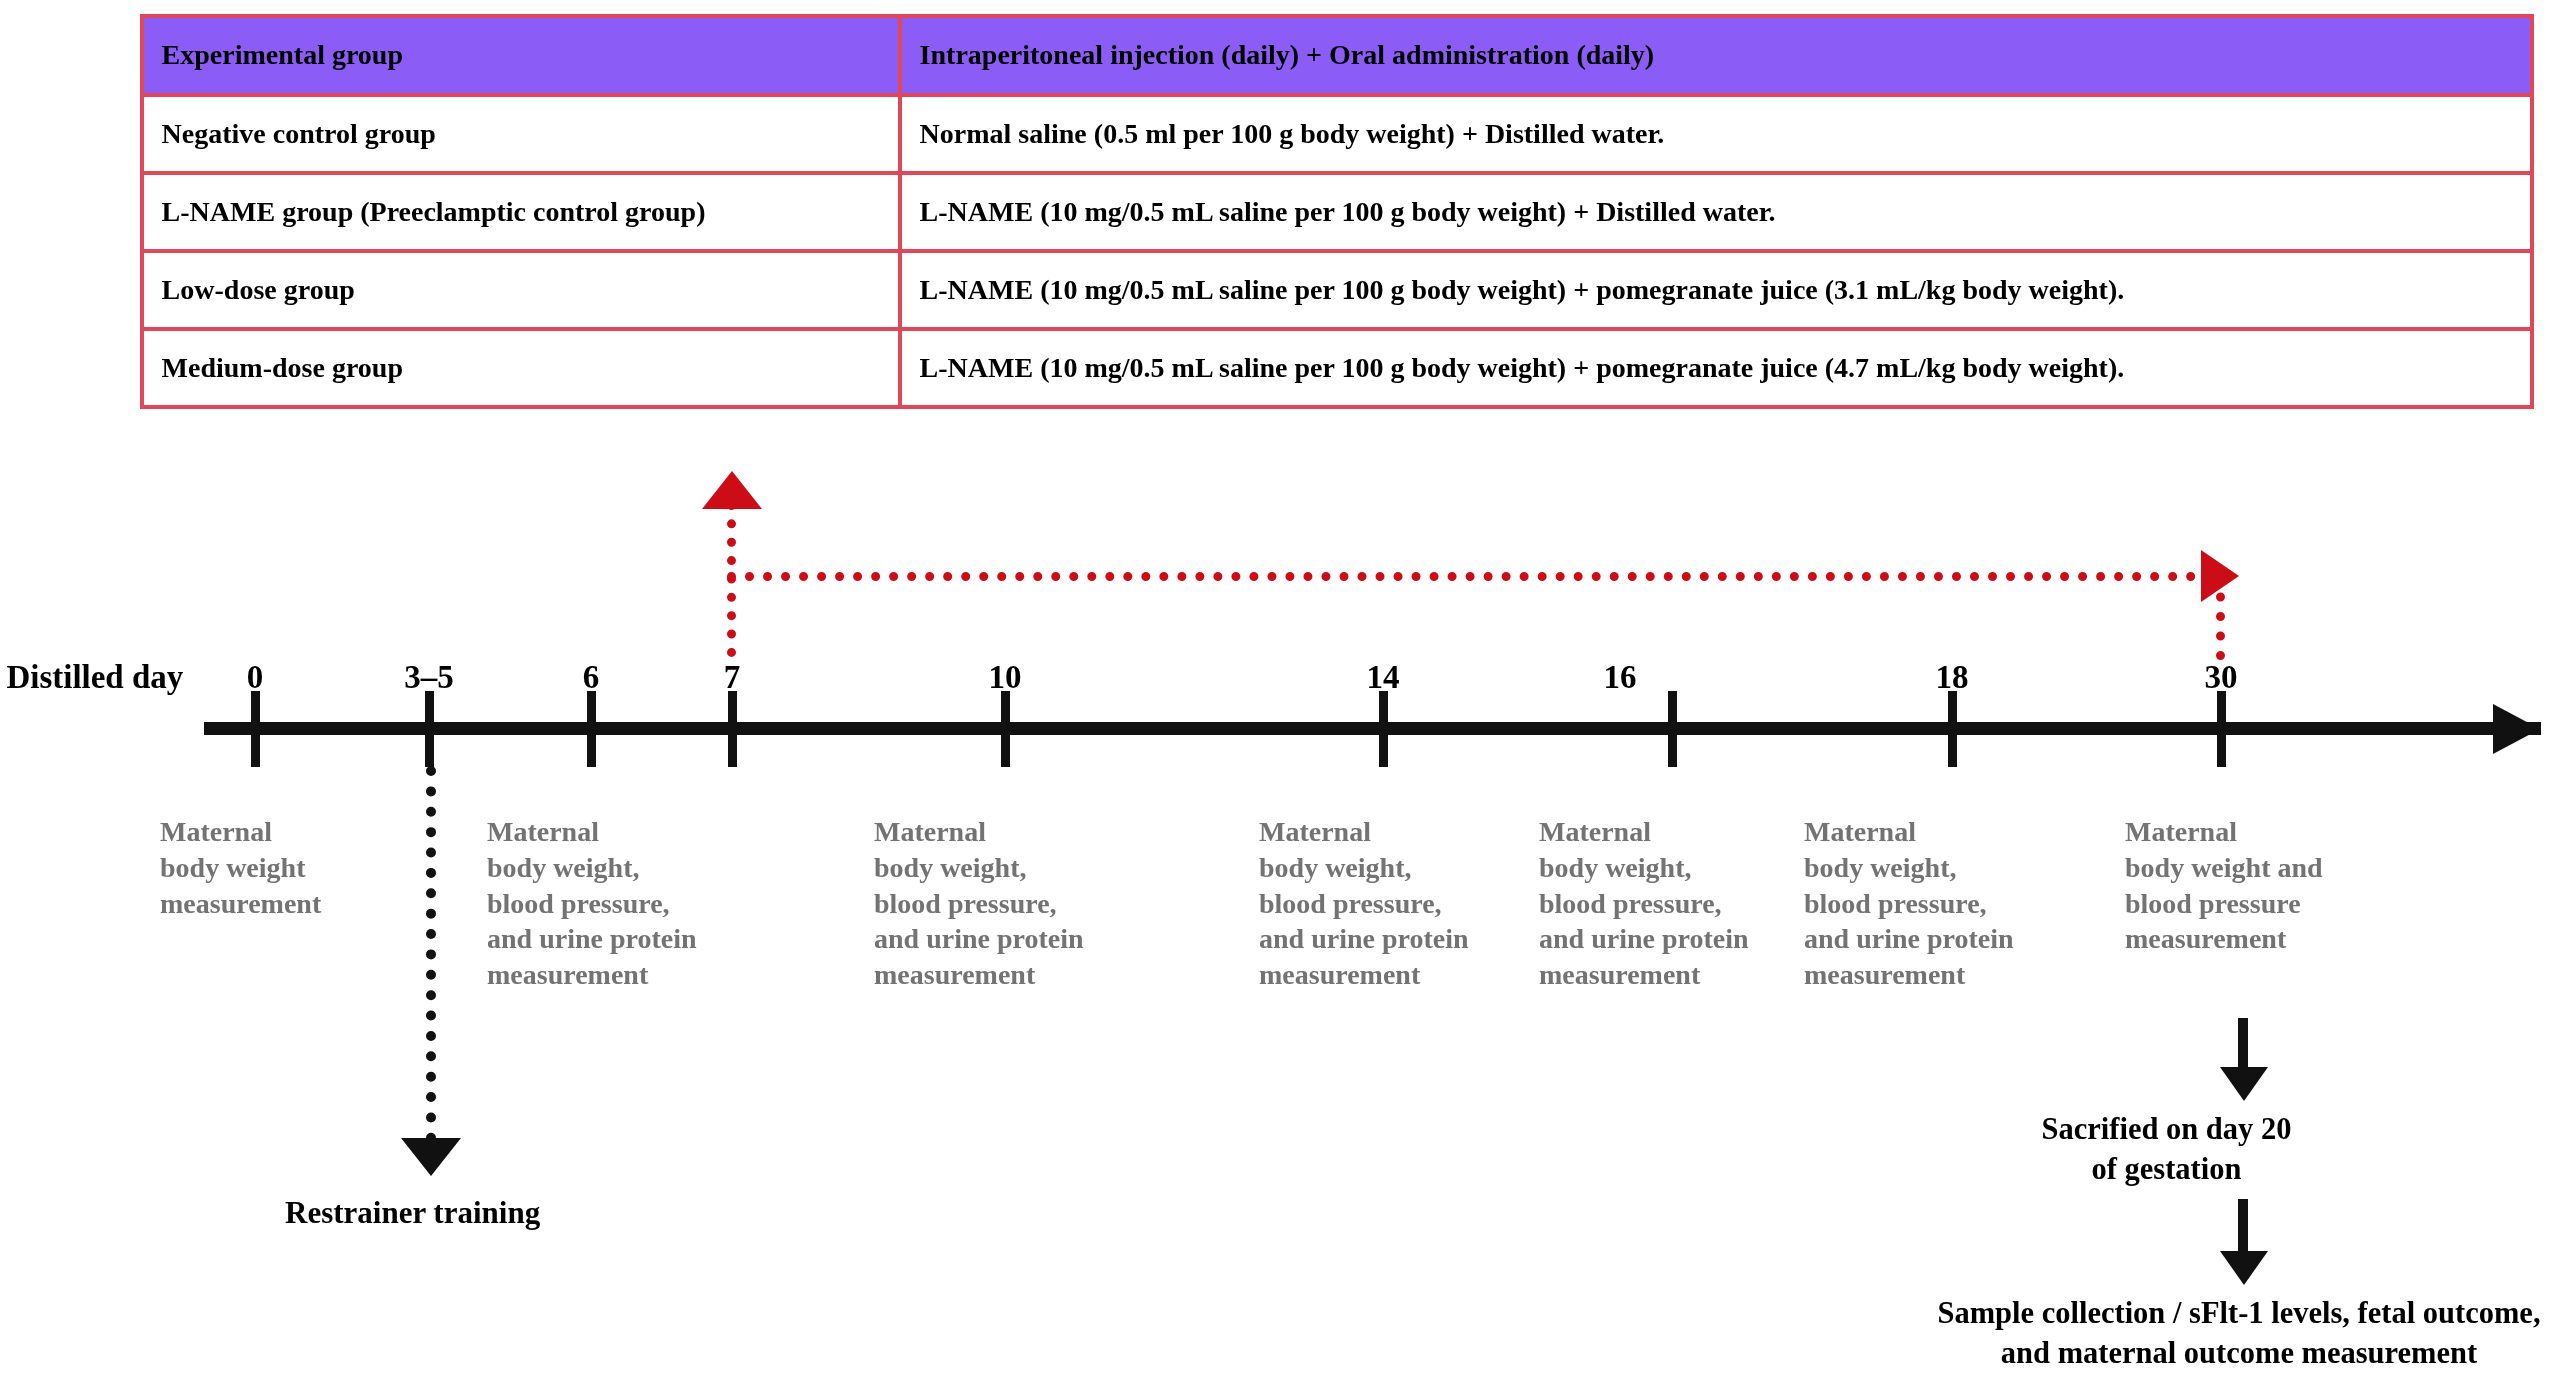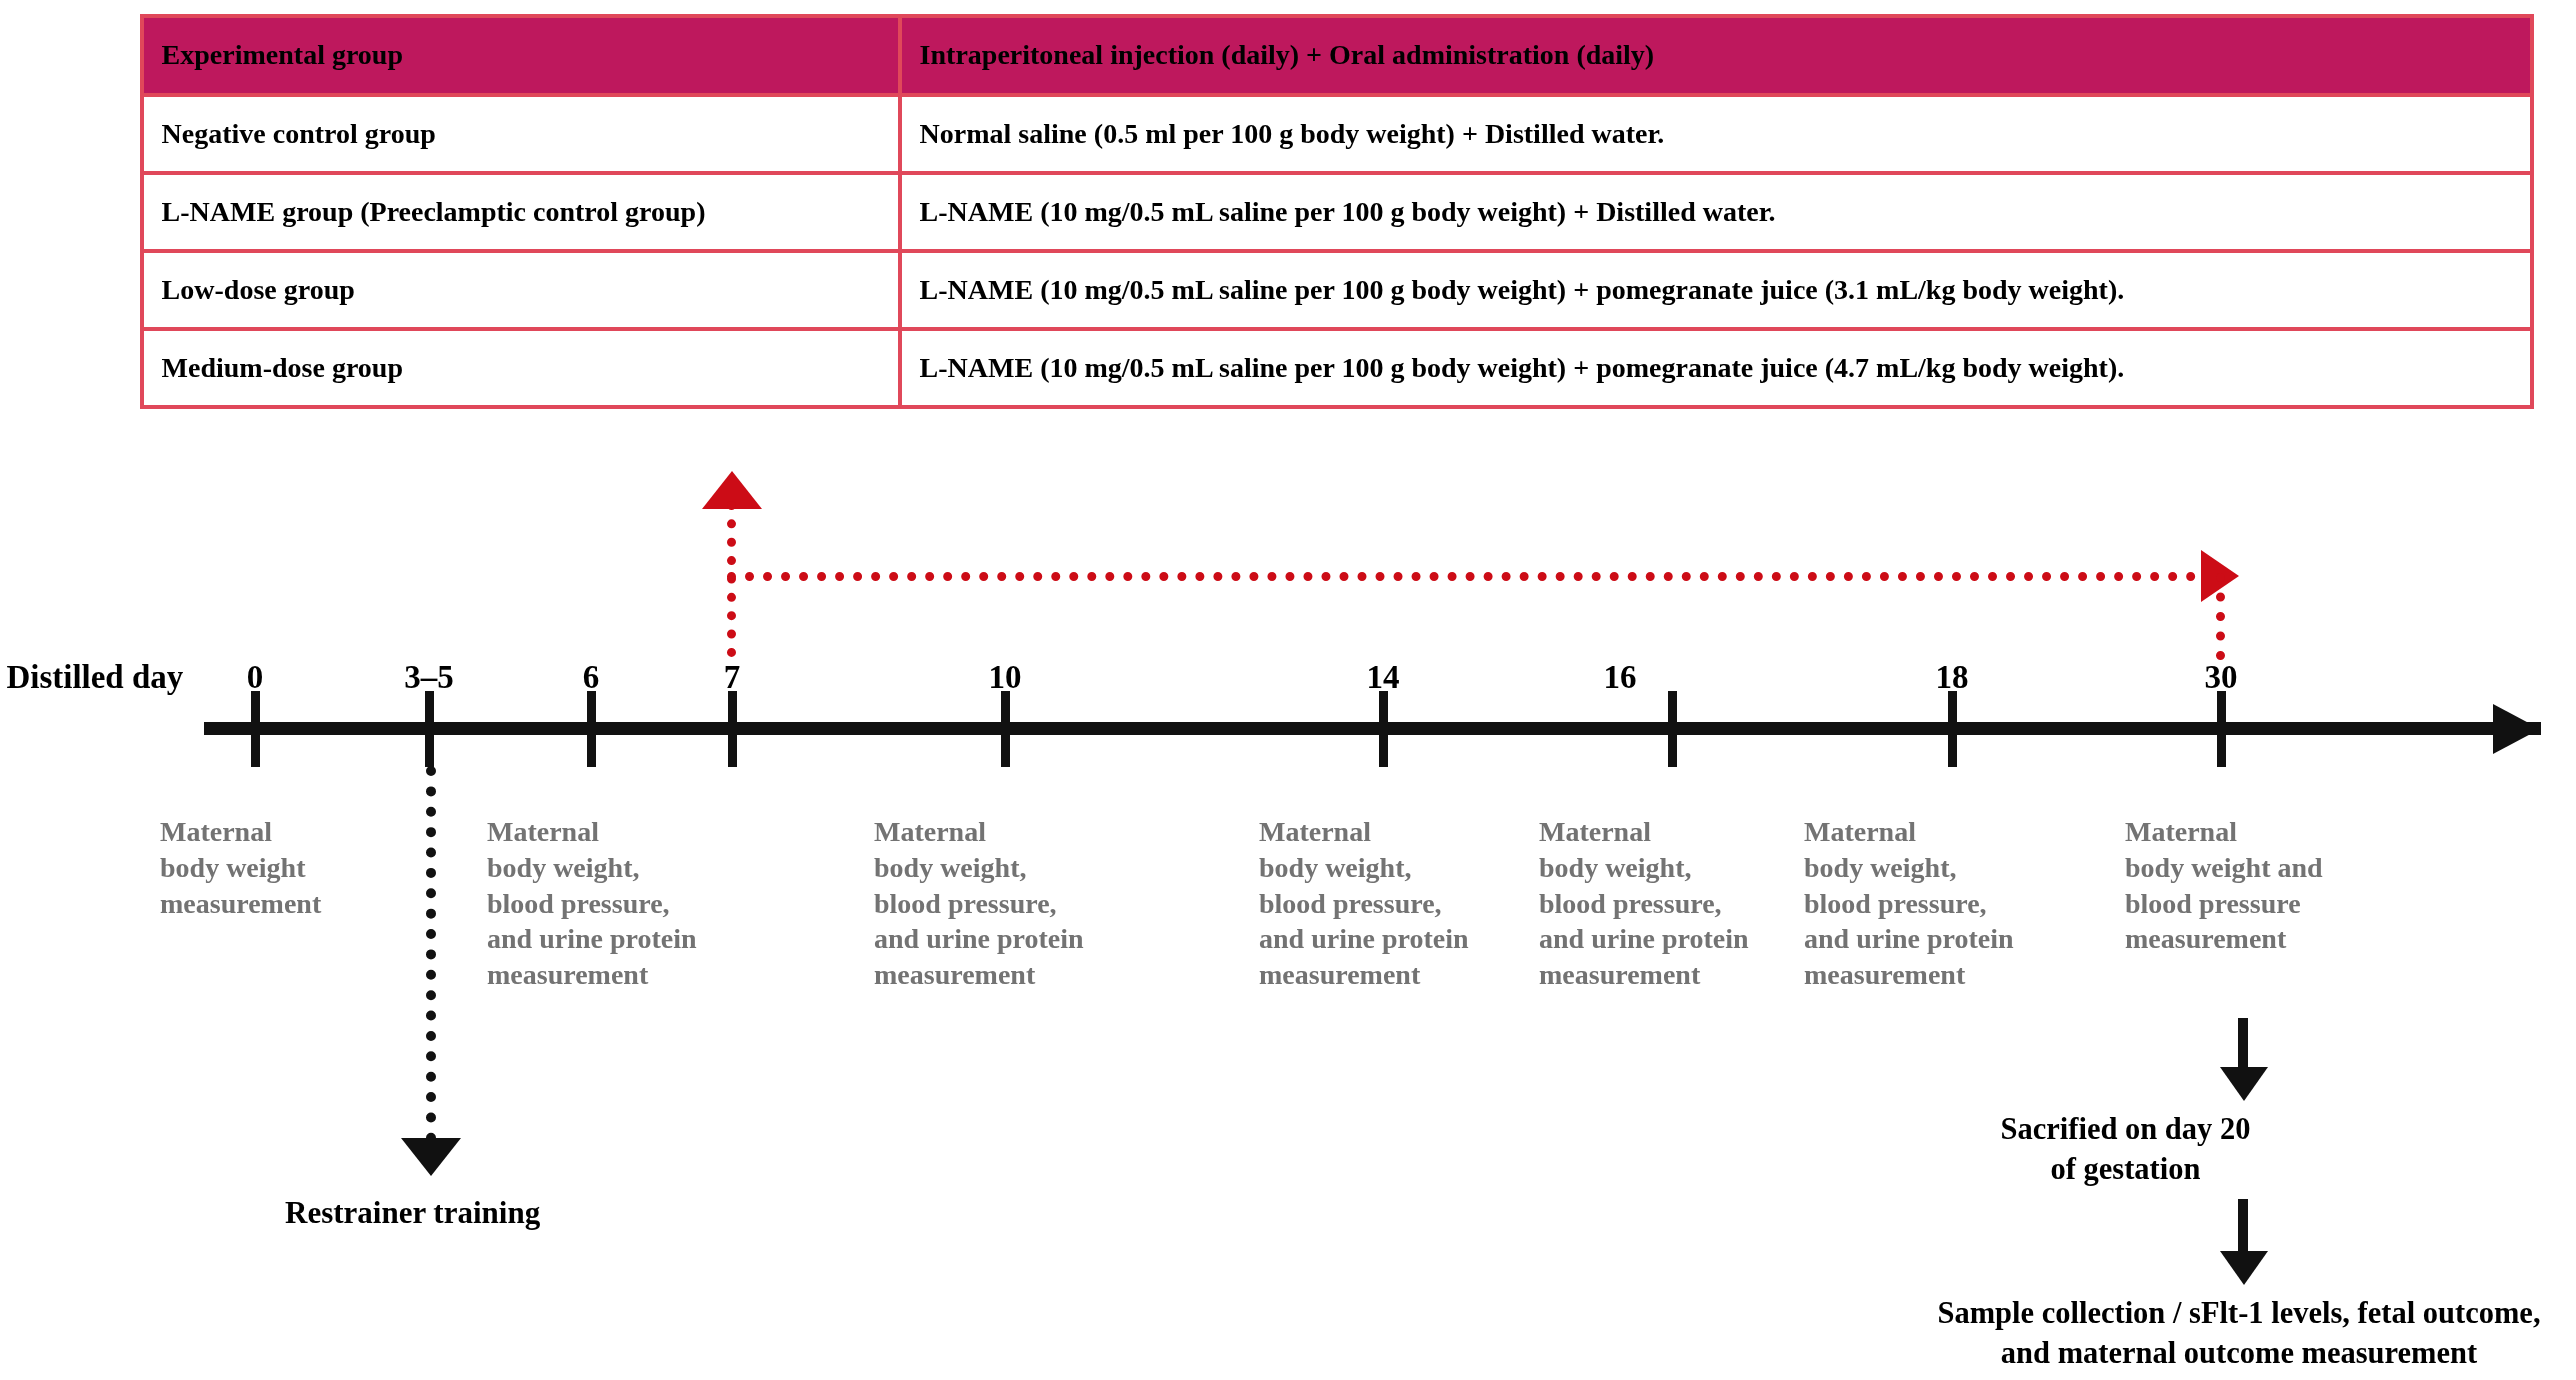--- a/index.html
+++ b/index.html
@@ -30,21 +30,21 @@
     font-weight: bold;
     font-size: 28px;
     color: #000000;
     padding: 9.6px 13px 9.6px 17.6px;
     line-height: 1.15;
     height: 55px;
     vertical-align: middle;
     white-space: nowrap;
   }
   #group-table tr.header-row td {
-    background: #be185d;
+    background: #8b5cf6;
   }
   #group-table col.c-left  { width: 758px; }
   #group-table col.c-right { width: 1632px; }
 
   
   #timeline-axis {
     position: absolute;
     left: 204px;
     top: 722px;
     width: 2337px;
@@ -182,21 +182,21 @@
     width: 0;
     height: 0;
     border-left: 24px solid transparent;
     border-right: 24px solid transparent;
     border-top: 34px solid #111111;
   }
   #sacrifice-arrow-shaft { left: 2238px; top: 1018px; height: 55px; }
   #sacrifice-arrow-head  { left: 2220px; top: 1067px; }
   #sacrifice-text {
     position: absolute;
-    left: 1945px;
+    left: 1986px;
     top: 1110px;
     width: 361px;
     text-align: center;
     font-size: 30.5px;
     font-weight: bold;
     color: #000000;
     line-height: 1.3;
     white-space: pre-line;
   }
   #sample-arrow-shaft { left: 2238px; top: 1199px; height: 58px; }

